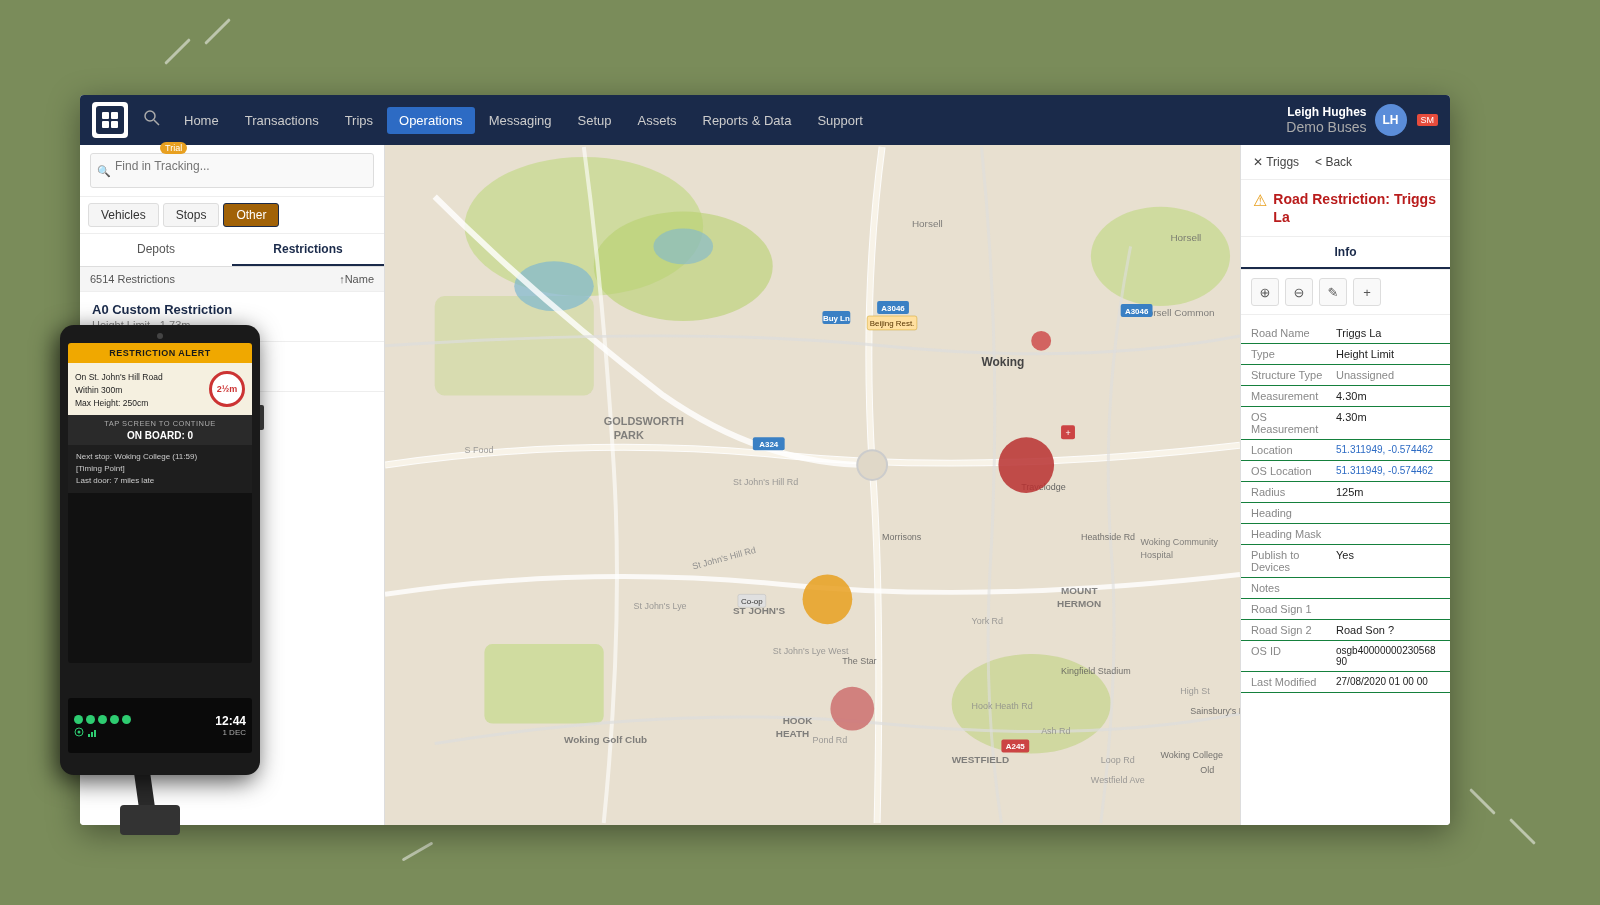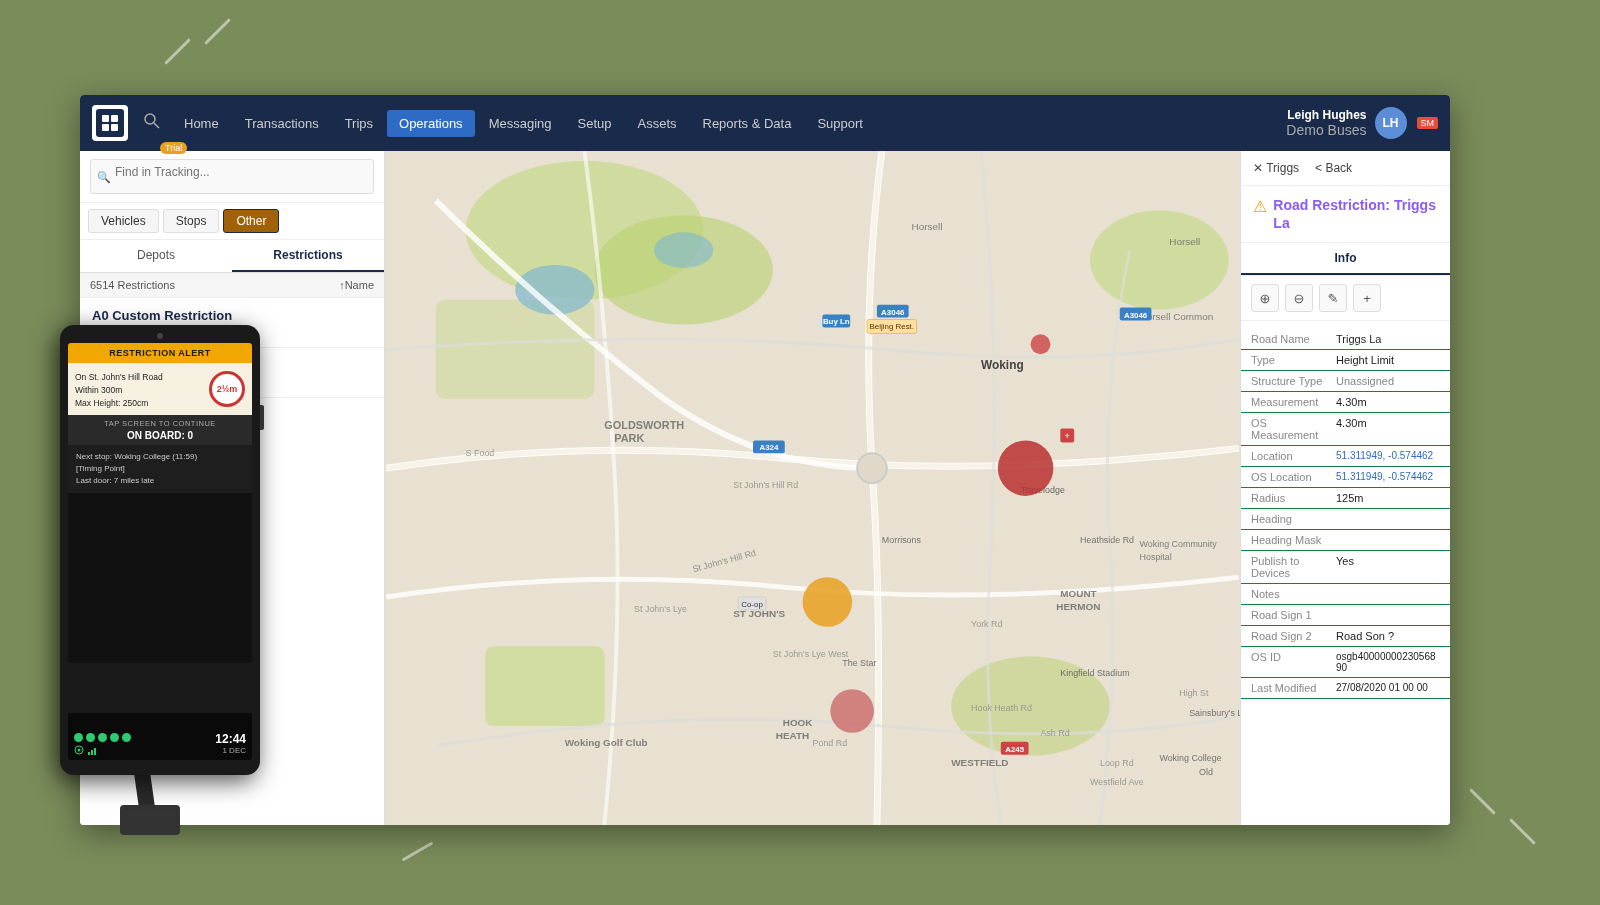--- a/index.html
+++ b/index.html
@@ -22,21 +22,21 @@
       background: #fff;
       border-radius: 4px;
       box-shadow: 0 8px 32px rgba(0,0,0,0.4);
       overflow: hidden;
       display: flex;
       flex-direction: column;
     }
 
     
     .navbar {
-      height: 56px;
+      height: 50px;
       background: #1a2a4a;
       display: flex;
       align-items: center;
       padding: 0 12px;
       flex-shrink: 0;
     }
     .navbar-logo {
       width: 36px;
       height: 36px;
       background: #fff;
@@ -254,21 +254,21 @@
       gap: 6px;
     }
     .panel-title .warning-icon {
       color: #e8a020;
       font-size: 16px;
       margin-top: 1px;
     }
     .panel-title .title-text {
       font-size: 14px;
       font-weight: bold;
-      color: #8b5cf6;
+      color: #b91c1c;
       line-height: 1.3;
     }
     .panel-tabs {
       display: flex;
       border-bottom: 1px solid #eee;
     }
     .panel-tab {
       flex: 1;
       text-align: center;
       padding: 8px 0;
@@ -676,21 +676,21 @@
 
       <div style="background:#1e1e1e;padding:6px 8px;">
         <div style="font-size:8px;color:#ccc;line-height:1.5;">
           <div>Next stop: Woking College (11:59)</div>
           <div>[Timing Point]</div>
           <div>Last door: 7 miles late</div>
         </div>
       </div>
     </div>
 
-    <div style="position:absolute;bottom:15px;left:8px;right:8px;height:47px;background:#0a0a0a;border-radius:3px;padding:5px 6px;display:flex;align-items:flex-end;justify-content:space-between;">
+    <div style="position:absolute;bottom:22px;left:8px;right:8px;height:55px;background:#0a0a0a;border-radius:3px;padding:5px 6px;display:flex;align-items:center;justify-content:space-between;">
       <div style="display:flex;flex-direction:column;gap:3px;">
         <div style="display:flex;gap:3px;align-items:center;">
           <div style="width:9px;height:9px;border-radius:50%;background:#2ecc71;"></div>
           <div style="width:9px;height:9px;border-radius:50%;background:#2ecc71;"></div>
           <div style="width:9px;height:9px;border-radius:50%;background:#2ecc71;"></div>
           <div style="width:9px;height:9px;border-radius:50%;background:#2ecc71;"></div>
           <div style="width:9px;height:9px;border-radius:50%;background:#2ecc71;"></div>
         </div>
         <div style="display:flex;gap:3px;align-items:center;">
           <svg width="10" height="10" viewBox="0 0 10 10">

